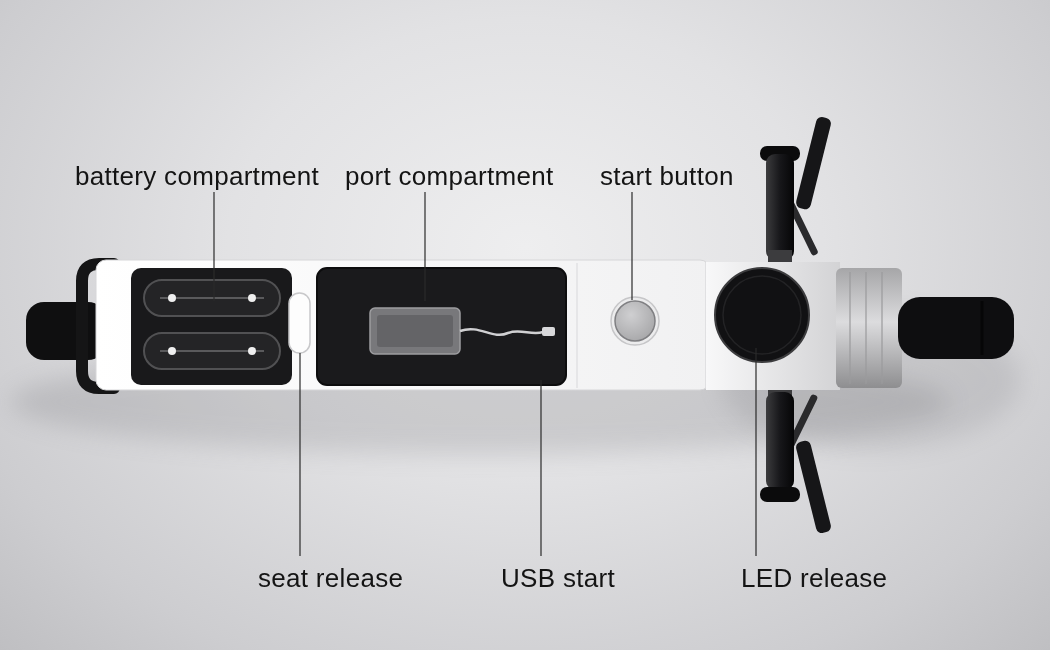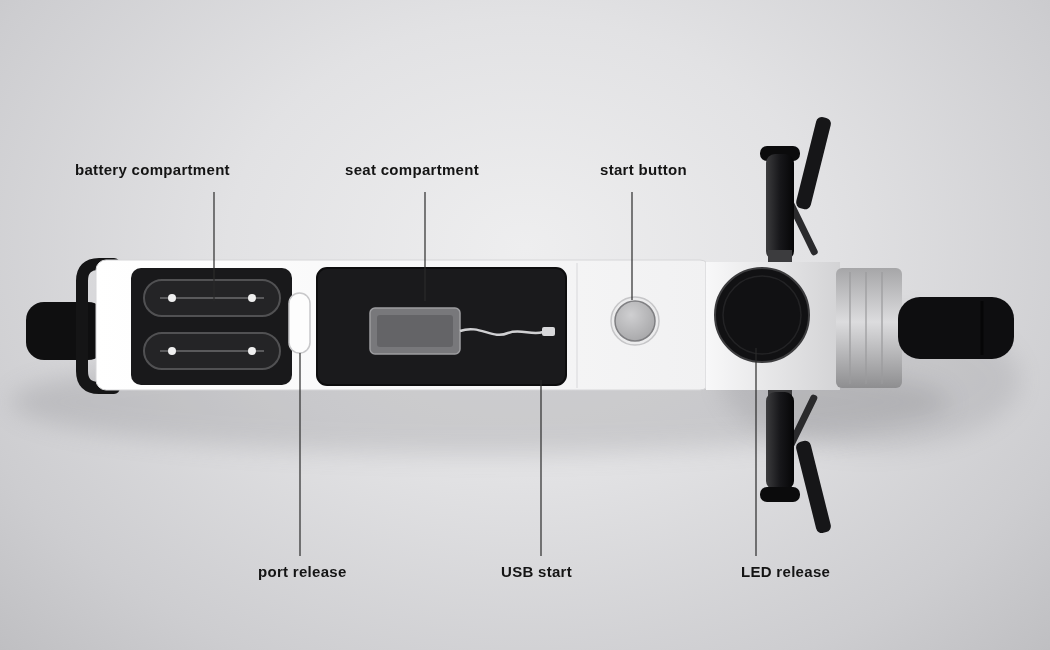--- a/index.html
+++ b/index.html
@@ -6,22 +6,22 @@
   .stage{
     position:relative;
     width:1050px;height:650px;
     overflow:hidden;
     background:radial-gradient(ellipse at 50% 38%, #eeeeef 0%, #e2e2e4 40%, #cdcdd0 80%, #bfbfc2 100%);
     font-family:"Liberation Sans", sans-serif;
   }
   .art{position:absolute;left:0;top:0;}
   .label{
     position:absolute;
-    font-size:15px;
-    font-weight:700;
+    font-size:26px;
+    font-weight:400;
     color:#141414;
     letter-spacing:.3px;
     white-space:nowrap;
     user-select:none;
   }
 </style>
 </head>
 <body>
 
 <div class="stage">
@@ -136,18 +136,18 @@
 
     <line x1="214" y1="192" x2="214" y2="301" stroke="#2b2b2b" stroke-width="1.2"></line>
     <line x1="425" y1="192" x2="425" y2="301" stroke="#2b2b2b" stroke-width="1.2"></line>
     <line x1="632" y1="192" x2="632" y2="300" stroke="#2b2b2b" stroke-width="1.2"></line>
     <line x1="300" y1="353" x2="300" y2="556" stroke="#2b2b2b" stroke-width="1.2"></line>
     <line x1="541" y1="380" x2="541" y2="556" stroke="#2b2b2b" stroke-width="1.2"></line>
     <line x1="756" y1="348" x2="756" y2="556" stroke="#2b2b2b" stroke-width="1.2"></line>
   </svg>
 
   <div class="label" style="left:75px;  top:161px;">battery compartment</div>
-  <div class="label" style="left:345px; top:161px;">seat compartment</div>
+  <div class="label" style="left:345px; top:161px;">port compartment</div>
   <div class="label" style="left:600px; top:161px;">start button</div>
-  <div class="label" style="left:258px; top:563px;">port release</div>
+  <div class="label" style="left:258px; top:563px;">seat release</div>
   <div class="label" style="left:501px; top:563px;">USB start</div>
   <div class="label" style="left:741px; top:563px;">LED release</div>
 </div>
 
 </body></html>

